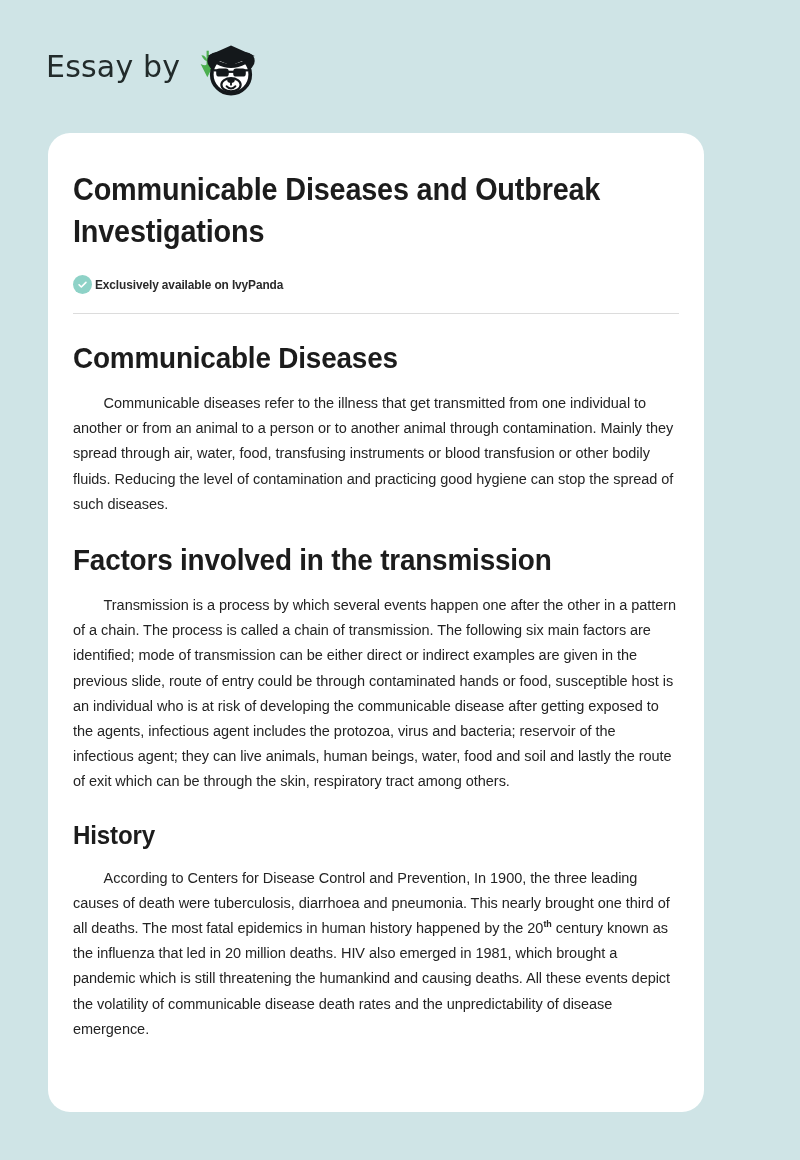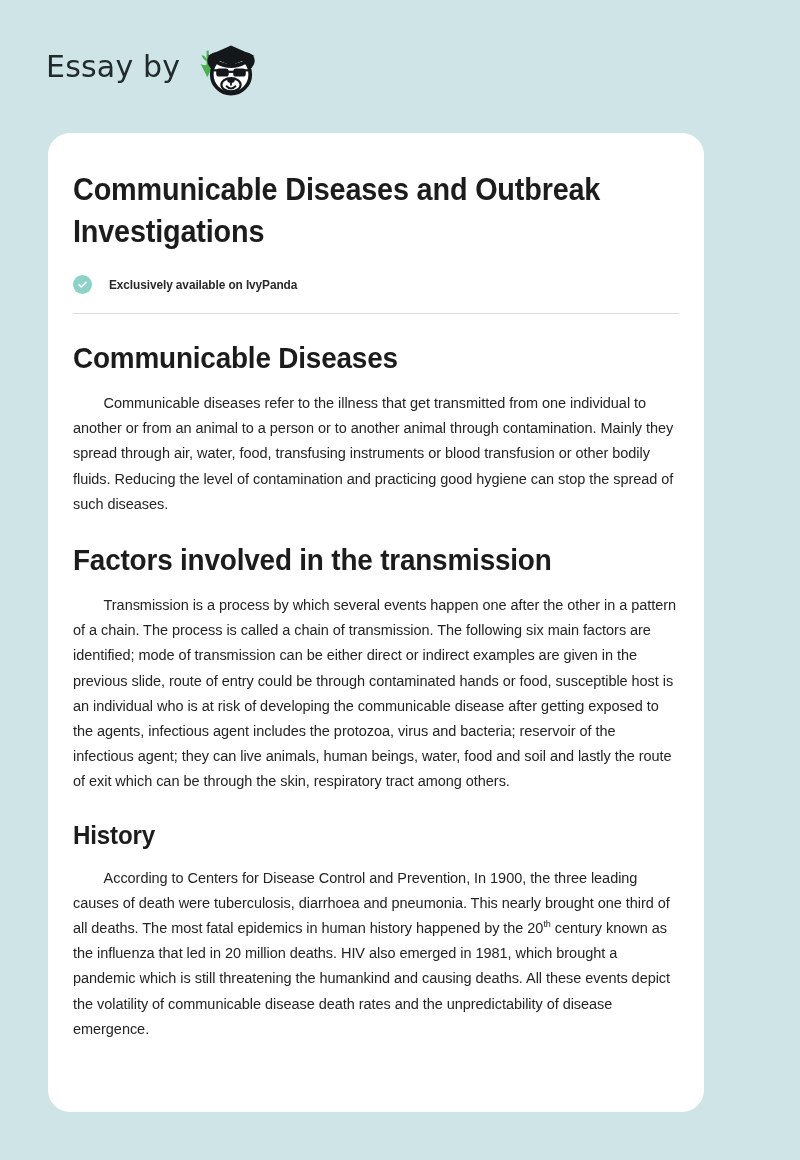--- a/index.html
+++ b/index.html
@@ -83,21 +83,21 @@
     color: #1c1c1c;
     letter-spacing: -0.2px;
     transform: scaleX(0.93);
     transform-origin: left top;
     width: 107%;
   }
 
   .exclusive-row {
     display: flex;
     align-items: center;
-    gap: 17px;
+    gap: 3px;
     margin-top: 22px;
   }
   .check-badge {
     width: 19px;
     height: 19px;
     border-radius: 50%;
     background: #8ed2c7;
     display: flex;
     align-items: center;
     justify-content: center;
@@ -160,20 +160,21 @@
     text-indent: 32px;
     letter-spacing: -0.05px;
     transform: scaleX(0.955);
     transform-origin: left top;
     width: 104.7%;
   }
   p.body-par sup {
     font-size: 0.62em;
     vertical-align: super;
     line-height: 0;
+    font-weight: bold;
   }
 </style>
 </head>
 <body>
 
 <div class="brand-bar">
   <div class="brand-lockup">
 
     <span class="essay-by">Essay by</span>
 

